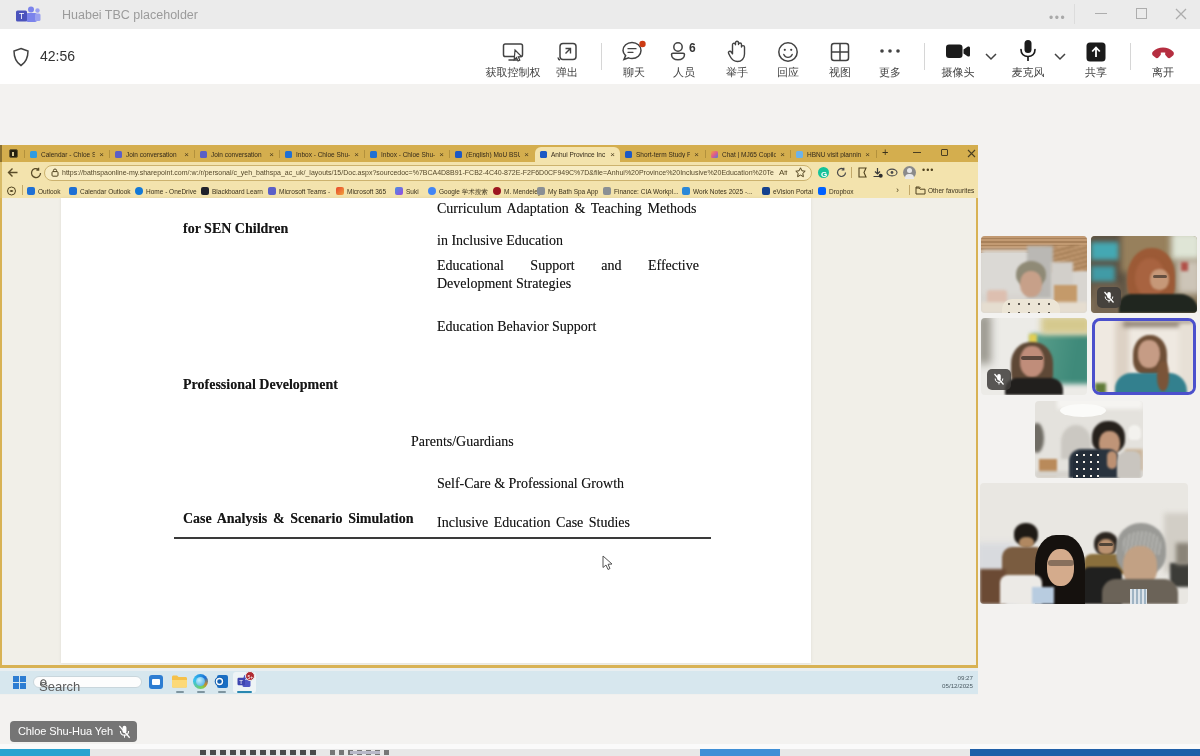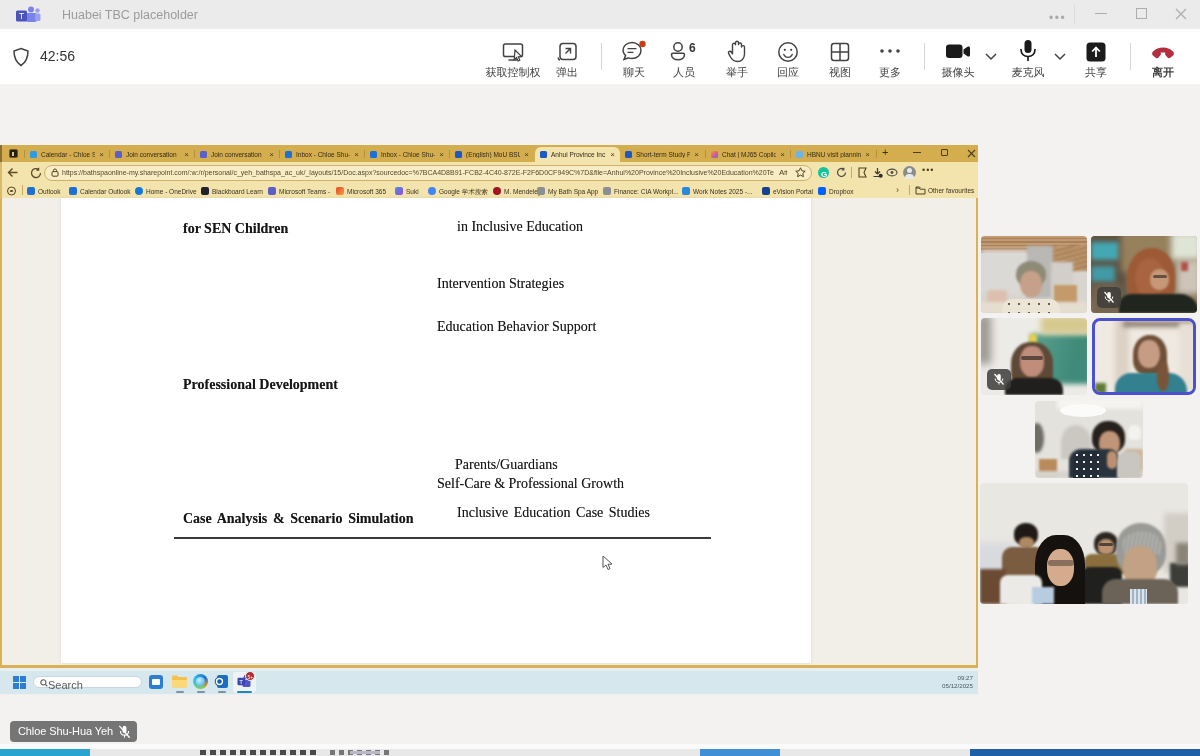--- a/index.html
+++ b/index.html
@@ -203,21 +203,21 @@
     <div class="ic">
         <svg width="22" height="22" viewBox="0 0 22 22">
       <rect x="1.5" y="1.5" width="19" height="19" rx="3.5" fill="#1b1b1b"></rect>
       <path d="M11 16 V7 M7.2 10.5 L11 6.5 L14.8 10.5" fill="none" stroke="#fff" stroke-width="1.8"></path>
     </svg>
       </div>
     <div class="lb">共享</div>
   </div>
   <div class="tdiv" style="left:1130px;"></div>
 
-  <div class="tbtn" style="left:1128px;font-weight:bold;">
+  <div class="tbtn" style="left:1128px;">
     <div class="ic">
         <svg width="26" height="22" viewBox="0 0 26 22">
       <path d="M3.2 14.8 C2 13.6 1.6 11.8 3 10.4 C5.6 7.8 9.2 6.5 13 6.5 C16.8 6.5 20.4 7.8 23 10.4 C24.4 11.8 24 13.6 22.8 14.8 L20.6 16.6 C19.6 17.5 18.2 17.3 17.3 16.3 L15.6 14.3 C15 13.6 14.9 12.6 15.4 11.8 C13.8 11.4 12.2 11.4 10.6 11.8 C11.1 12.6 11 13.6 10.4 14.3 L8.7 16.3 C7.8 17.3 6.4 17.5 5.4 16.6 Z" fill="#b52e40"></path>
     </svg>
       </div>
     <div class="lb">离开</div>
   </div>
 
   <div class="abs" id="mainbg"></div>
 
@@ -360,28 +360,30 @@
       <div class="abs" style="left:909px; top:2px; width:1px; height:10px; background:#c3a96a;"></div>
       <svg class="abs" style="left:915px; top:3px;" width="11" height="9" viewBox="0 0 11 9">
           <path d="M1 2 H4 L5 3.2 H10 V8 H1 Z M1 2 V1 H4.5 L5.5 2" fill="none" stroke="#51431f" stroke-width="1"></path>
         </svg>
       <div class="bk" style="left:928px;">Other favourites</div>
     </div>
     <div class="abs" id="content">
       <div class="abs" id="page"></div>
 
       <div class="doc docb" style="left:181px; top:22px;">for SEN Children</div>
-      <div class="doc" style="left:435px; top:20px;margin-left:20px;">in Inclusive Education</div>
-      <div class="doc" style="left:435px; top:77px;">Intervention Strategies</div>
+      <div class="doc" style="left:435px; top:2px; word-spacing:2.2px;">Curriculum Adaptation &amp; Teaching Methods</div>
+      <div class="doc" style="left:435px; top:34px;">in Inclusive Education</div>
+      <div class="doc" style="left:435px; top:59px; word-spacing:23px;">Educational Support and Effective</div>
+      <div class="doc" style="left:435px; top:77px;">Development Strategies</div>
       <div class="doc" style="left:435px; top:120px;">Education Behavior Support</div>
       <div class="doc docb" style="left:181px; top:178px;">Professional Development</div>
-      <div class="doc" style="left:453px; top:235px;margin-top:23px;">Parents/Guardians</div>
+      <div class="doc" style="left:409px; top:235px;">Parents/Guardians</div>
       <div class="doc" style="left:435px; top:277px;">Self-Care &amp; Professional Growth</div>
       <div class="doc docb" style="left:181px; top:312px; word-spacing:2.2px;">Case Analysis &amp; Scenario Simulation</div>
-      <div class="doc" style="left:435px; top:306px; word-spacing:2px;margin-left:20px;">Inclusive Education Case Studies</div>
+      <div class="doc" style="left:435px; top:316px; word-spacing:2px;">Inclusive Education Case Studies</div>
       <div class="abs" style="left:172px; top:339px; width:537px; height:2px; background:#3a3a3a;"></div>
 
       <svg class="abs" style="left:600px; top:357px;" width="12" height="16" viewBox="0 0 12 16">
         <path d="M1 1 L1 12.5 L4 10 L6 14.5 L8 13.5 L6 9.3 L10 9 Z" fill="#fff" stroke="#555" stroke-width="1"></path>
       </svg>
     </div>
     <div class="abs" id="sharebottom"></div>
     <div class="abs" id="taskgap"></div>
     <div class="abs" id="taskunder"></div>
     <div class="abs" id="taskbar">
@@ -389,21 +391,21 @@
         <rect x="0" y="0" width="6" height="6" fill="#2d7dd2"></rect>
           <rect x="7" y="0" width="6" height="6" fill="#2d7dd2"></rect>
         <rect x="0" y="7" width="6" height="6" fill="#2d7dd2"></rect>
           <rect x="7" y="7" width="6" height="6" fill="#2d7dd2"></rect>
       </svg>
       <div class="abs" style="left:33px; top:5.5px; width:109px; height:12px; background:#fdfdfd; border:1px solid #c9d6dc; border-radius:7px;">
         <svg style="position:absolute; left:6px; top:2px;" width="8" height="8" viewBox="0 0 9 9">
             <circle cx="3.8" cy="3.8" r="2.9" fill="none" stroke="#555" stroke-width="1.2"></circle>
             <path d="M6 6 L8.3 8.3" stroke="#555" stroke-width="1.2"></path>
           </svg>
-        <div style="position:absolute; left:14px; top:1.5px; font-size:11px; color:#5a5a5a;">Search</div>
+        <div style="position:absolute; left:5px; top:1.5px; font-size:13px; color:#5a5a5a;">Search</div>
       </div>
       <svg class="abs" style="left:149px; top:4px;" width="14" height="14" viewBox="0 0 14 14">
           <rect x="0" y="0" width="14" height="14" rx="3" fill="#2d7dd2"></rect>
           <rect x="3" y="4" width="8" height="6" rx="1" fill="#fff"></rect>
         </svg>
       <svg class="abs" style="left:172px; top:4.5px;" width="15" height="13" viewBox="0 0 15 13">
           <path d="M0 2 C0 1 .6 .4 1.5 .4 H5 L6.6 2 H13.5 C14.4 2 15 2.7 15 3.6 V11 C15 12 14.4 12.6 13.5 12.6 H1.5 C.6 12.6 0 12 0 11 Z" fill="#f5c14a"></path>
           <path d="M0 5 H15 V11 C15 12 14.4 12.6 13.5 12.6 H1.5 C.6 12.6 0 12 0 11 Z" fill="#fcd978"></path>
         </svg>
       <div class="abs" style="left:193px; top:3.5px; width:15px; height:15px; border-radius:50%; background:conic-gradient(from 160deg, #7ed14e, #35c1f1 35%, #1a6fd4 70%, #c98a2c 88%, #7ed14e);">

